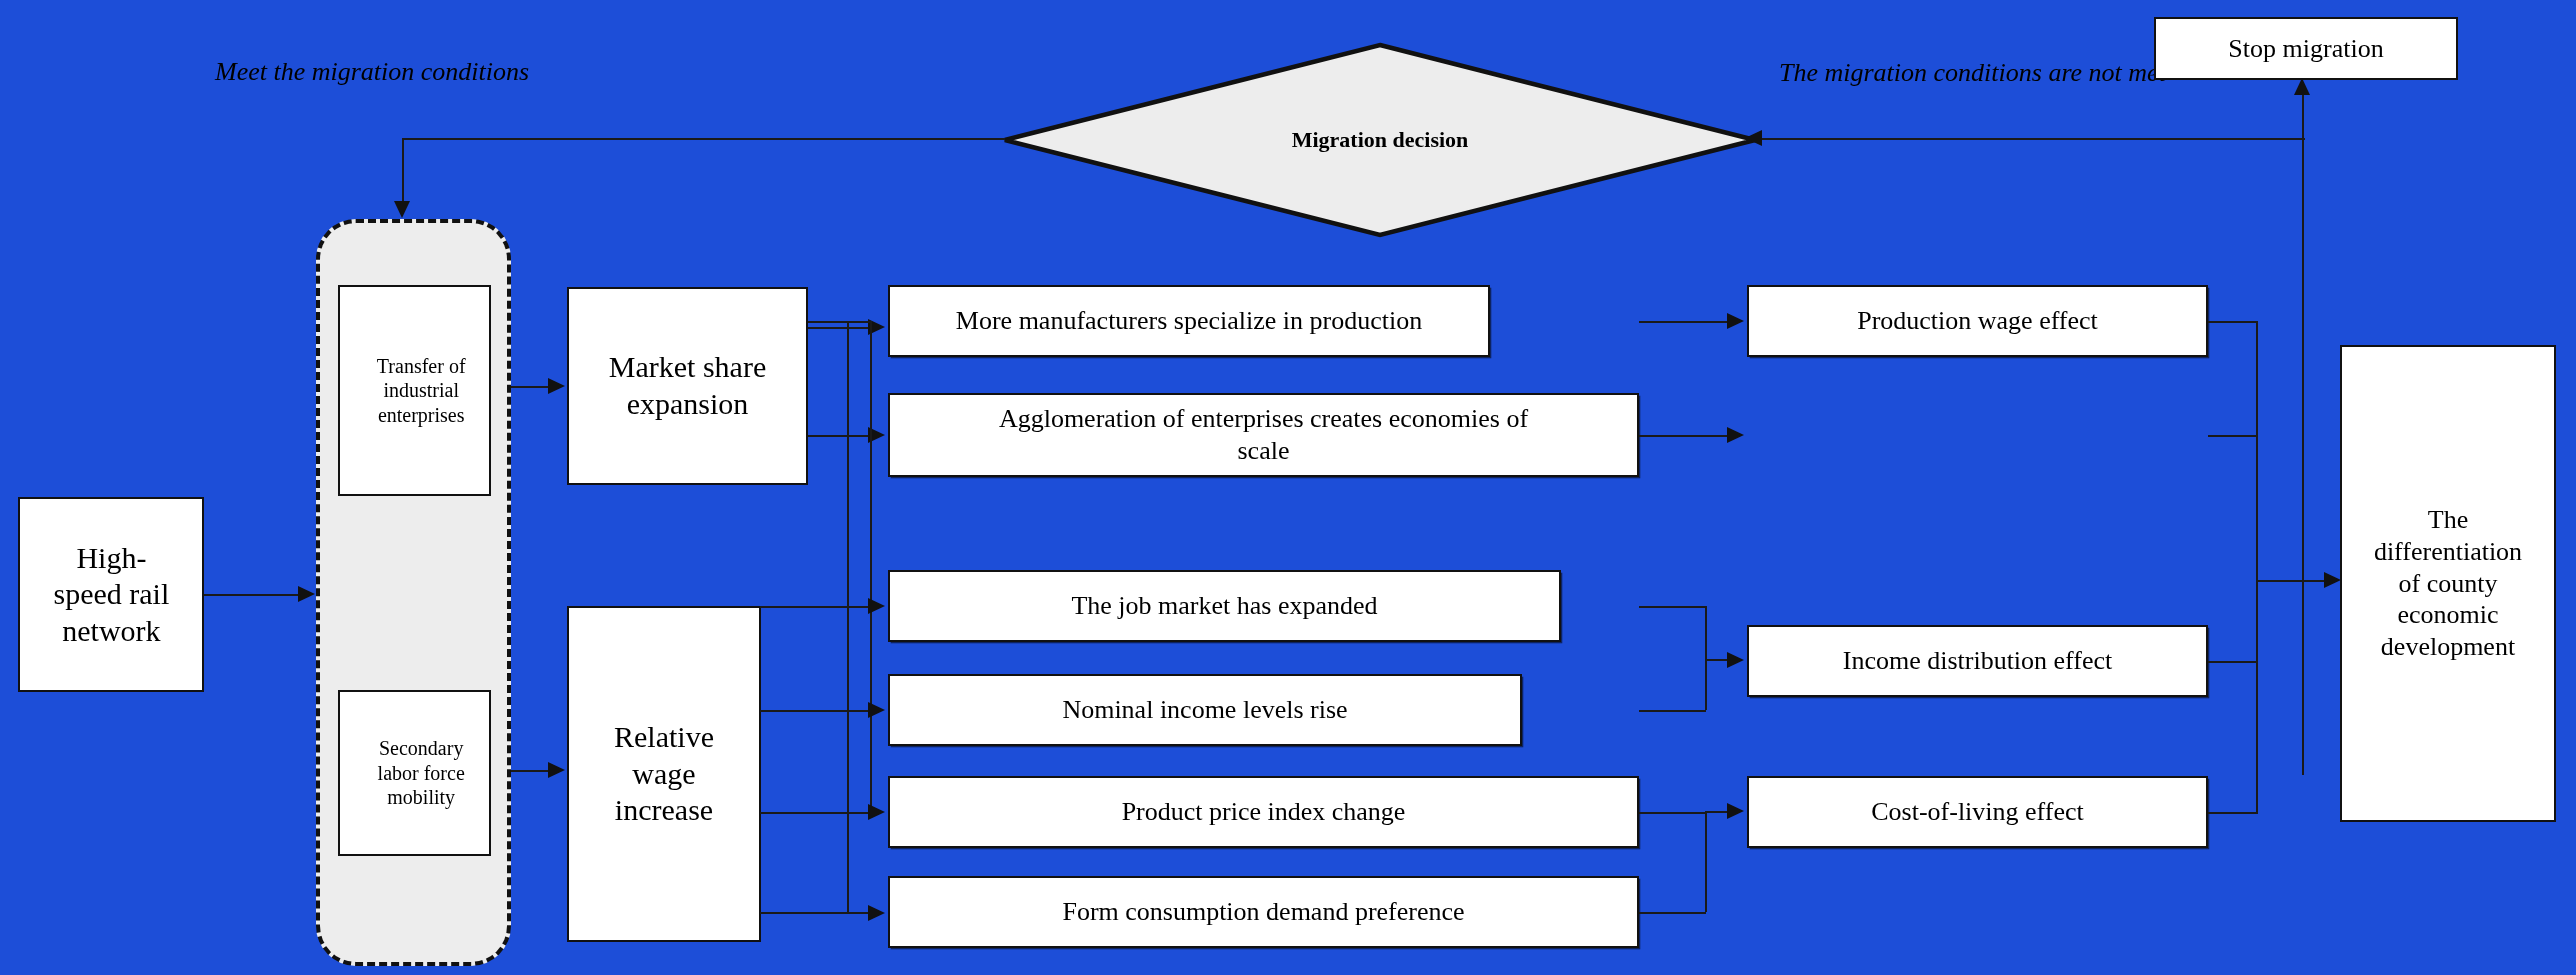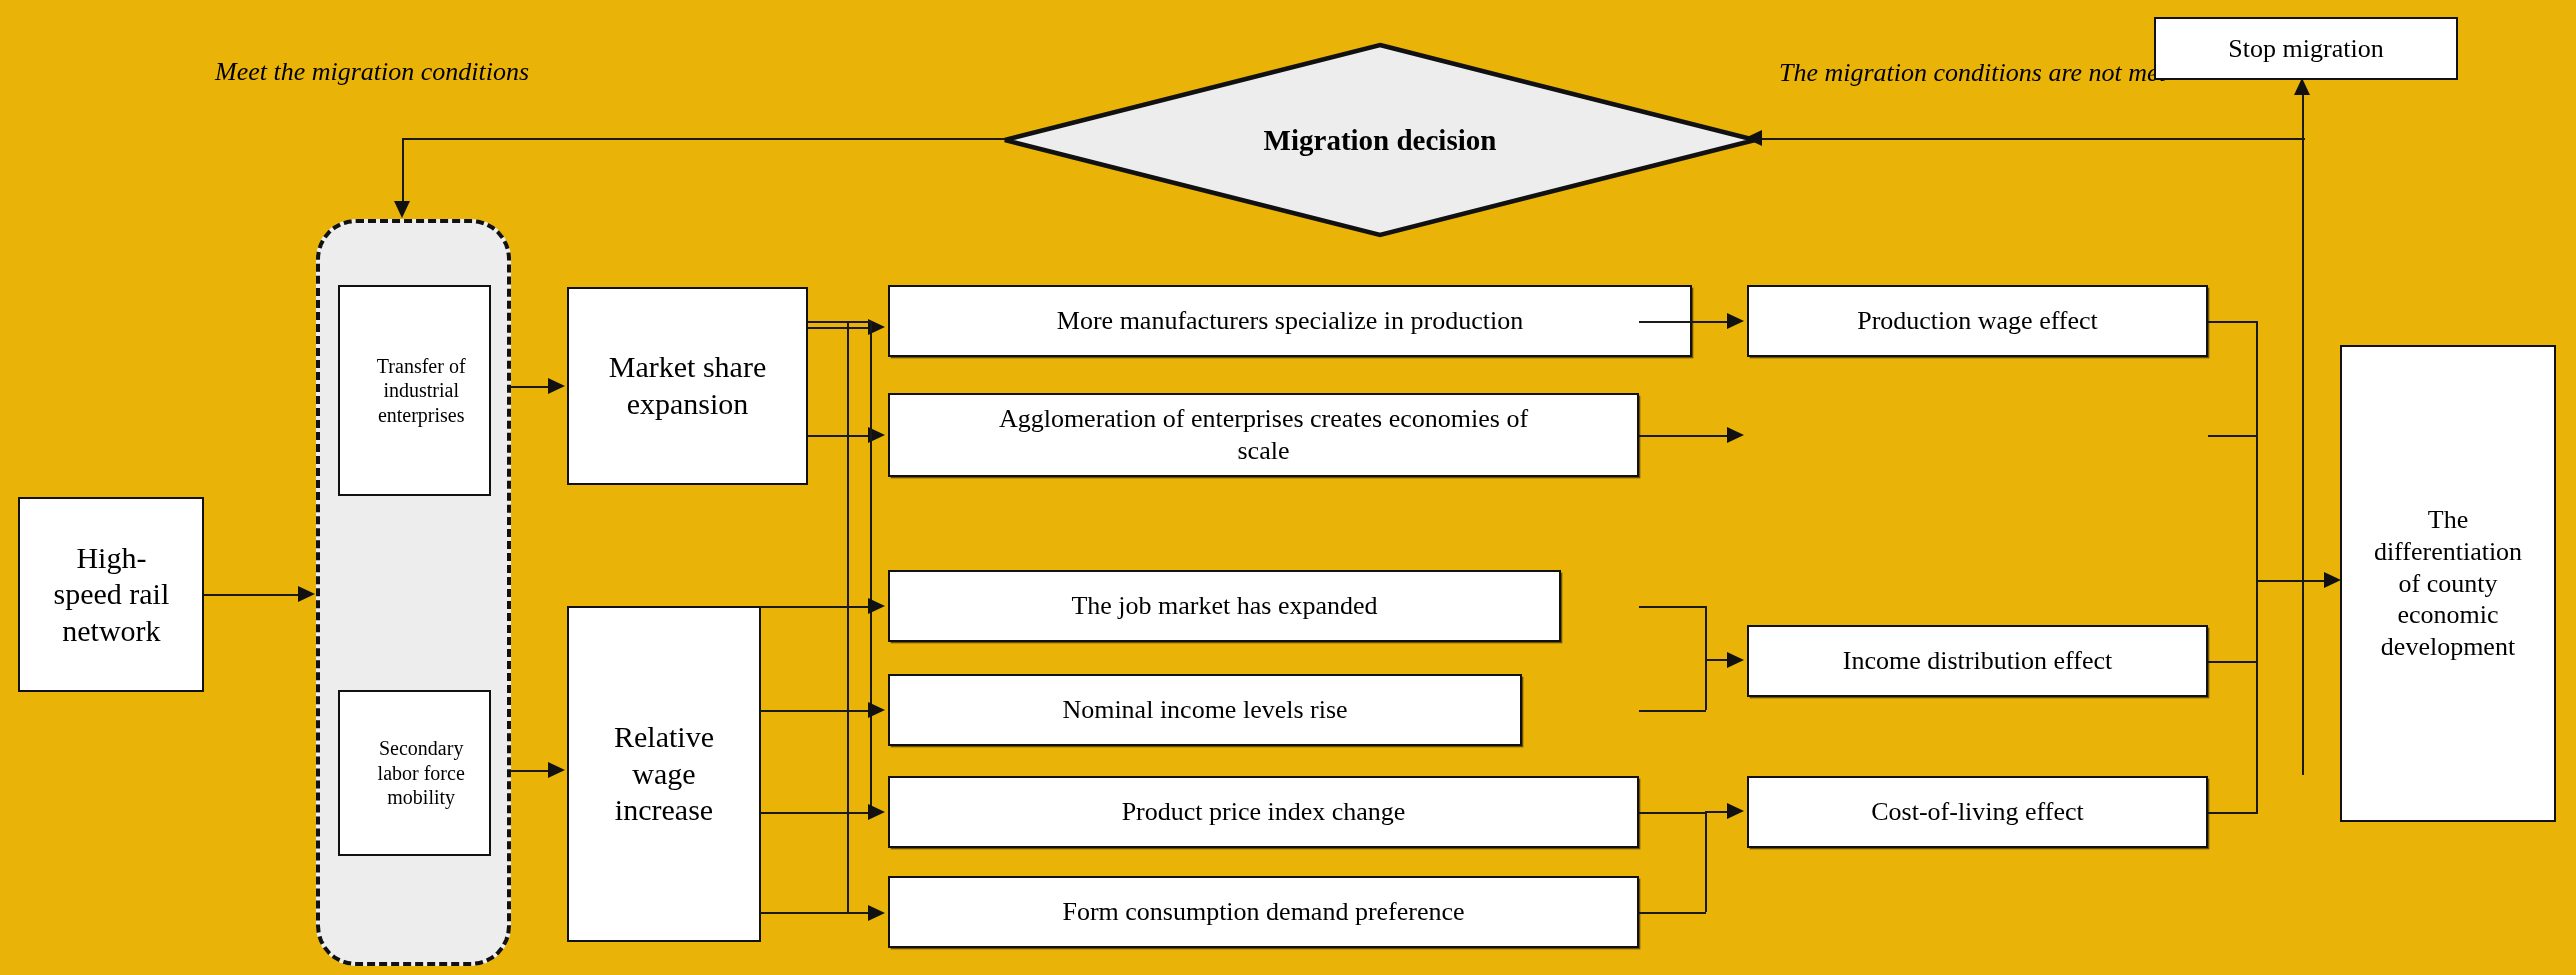--- a/index.html
+++ b/index.html
@@ -1,20 +1,20 @@
 <!DOCTYPE html>
 <html style="font-size:10.5px"><head>
 <meta charset="utf-8">
 <title>Migration decision flowchart</title>
 <style>
   html,body{margin:0;padding:0;background:#fff;}
   #stage{
     position:relative;
     width:2576px;height:976px;
-    background:#eab308;
+    background:#1d4ed8;
     font-family:"Liberation Serif","DejaVu Serif",serif;
     color:#000;
     overflow:hidden;
   }
   
   .node{
     position:absolute;
     box-sizing:border-box;
     background:#ffffff;
     border:2.6px solid #111;
@@ -72,21 +72,21 @@
   
   .edge-label{
     position:absolute;
     font-style:italic;
     white-space:nowrap;
   }
   
   .fs-xl{font-size:30px;}
   .fs-lg{font-size:26px;}
   .fs-sm{font-size:20px;}
-  .fs-diamond{font-size:29px;}
+  .fs-diamond{font-size:22px;}
 </style>
 </head>
 <body>
 
 <div id="stage">
 
   <div class="edge-label fs-lg" style="left:215px;top:57px;">Meet the migration conditions</div>
 
   <div class="edge-label fs-lg" style="left:1779px;top:58px;">The migration conditions are not met</div>
 
@@ -143,21 +143,21 @@
     <span>Market share
 expansion</span>
   </div>
 
   <div class="node fs-xl" style="left:567px;top:606px;width:194px;height:336px;">
     <span>Relative
 wage
 increase</span>
   </div>
 
-  <div class="node shadowed fs-lg" style="left:888px;top:285px;width:804px;height:72px;text-align:center;">
+  <div class="node shadowed fs-lg" style="left:888px;top:285px;width:602px;height:72px;text-align:center;">
     <span>More manufacturers specialize in production</span>
   </div>
 
   <div class="node shadowed fs-lg" style="left:888px;top:393px;width:751px;height:84px;">
     <span>Agglomeration of enterprises creates economies of
 scale</span>
   </div>
 
   <div class="node shadowed fs-lg" style="left:888px;top:570px;width:673px;height:72px;">
     <span>The job market has expanded</span>

